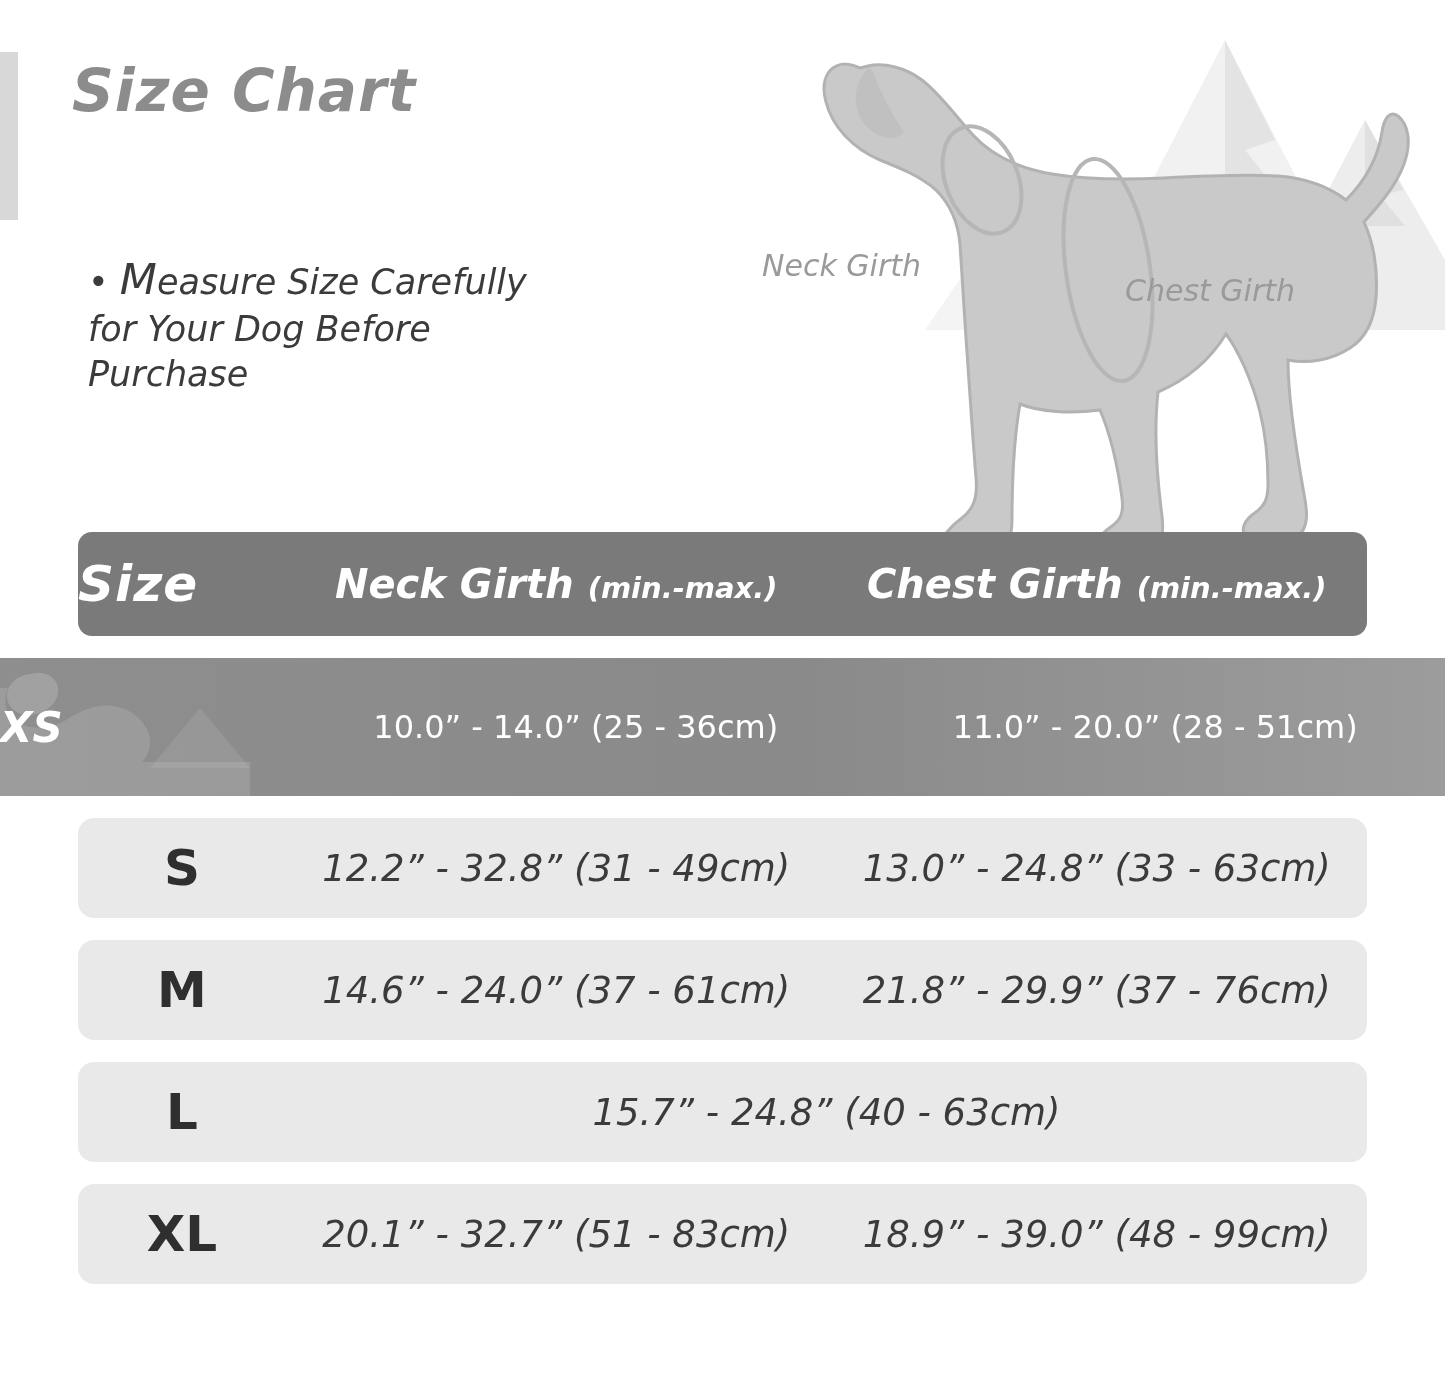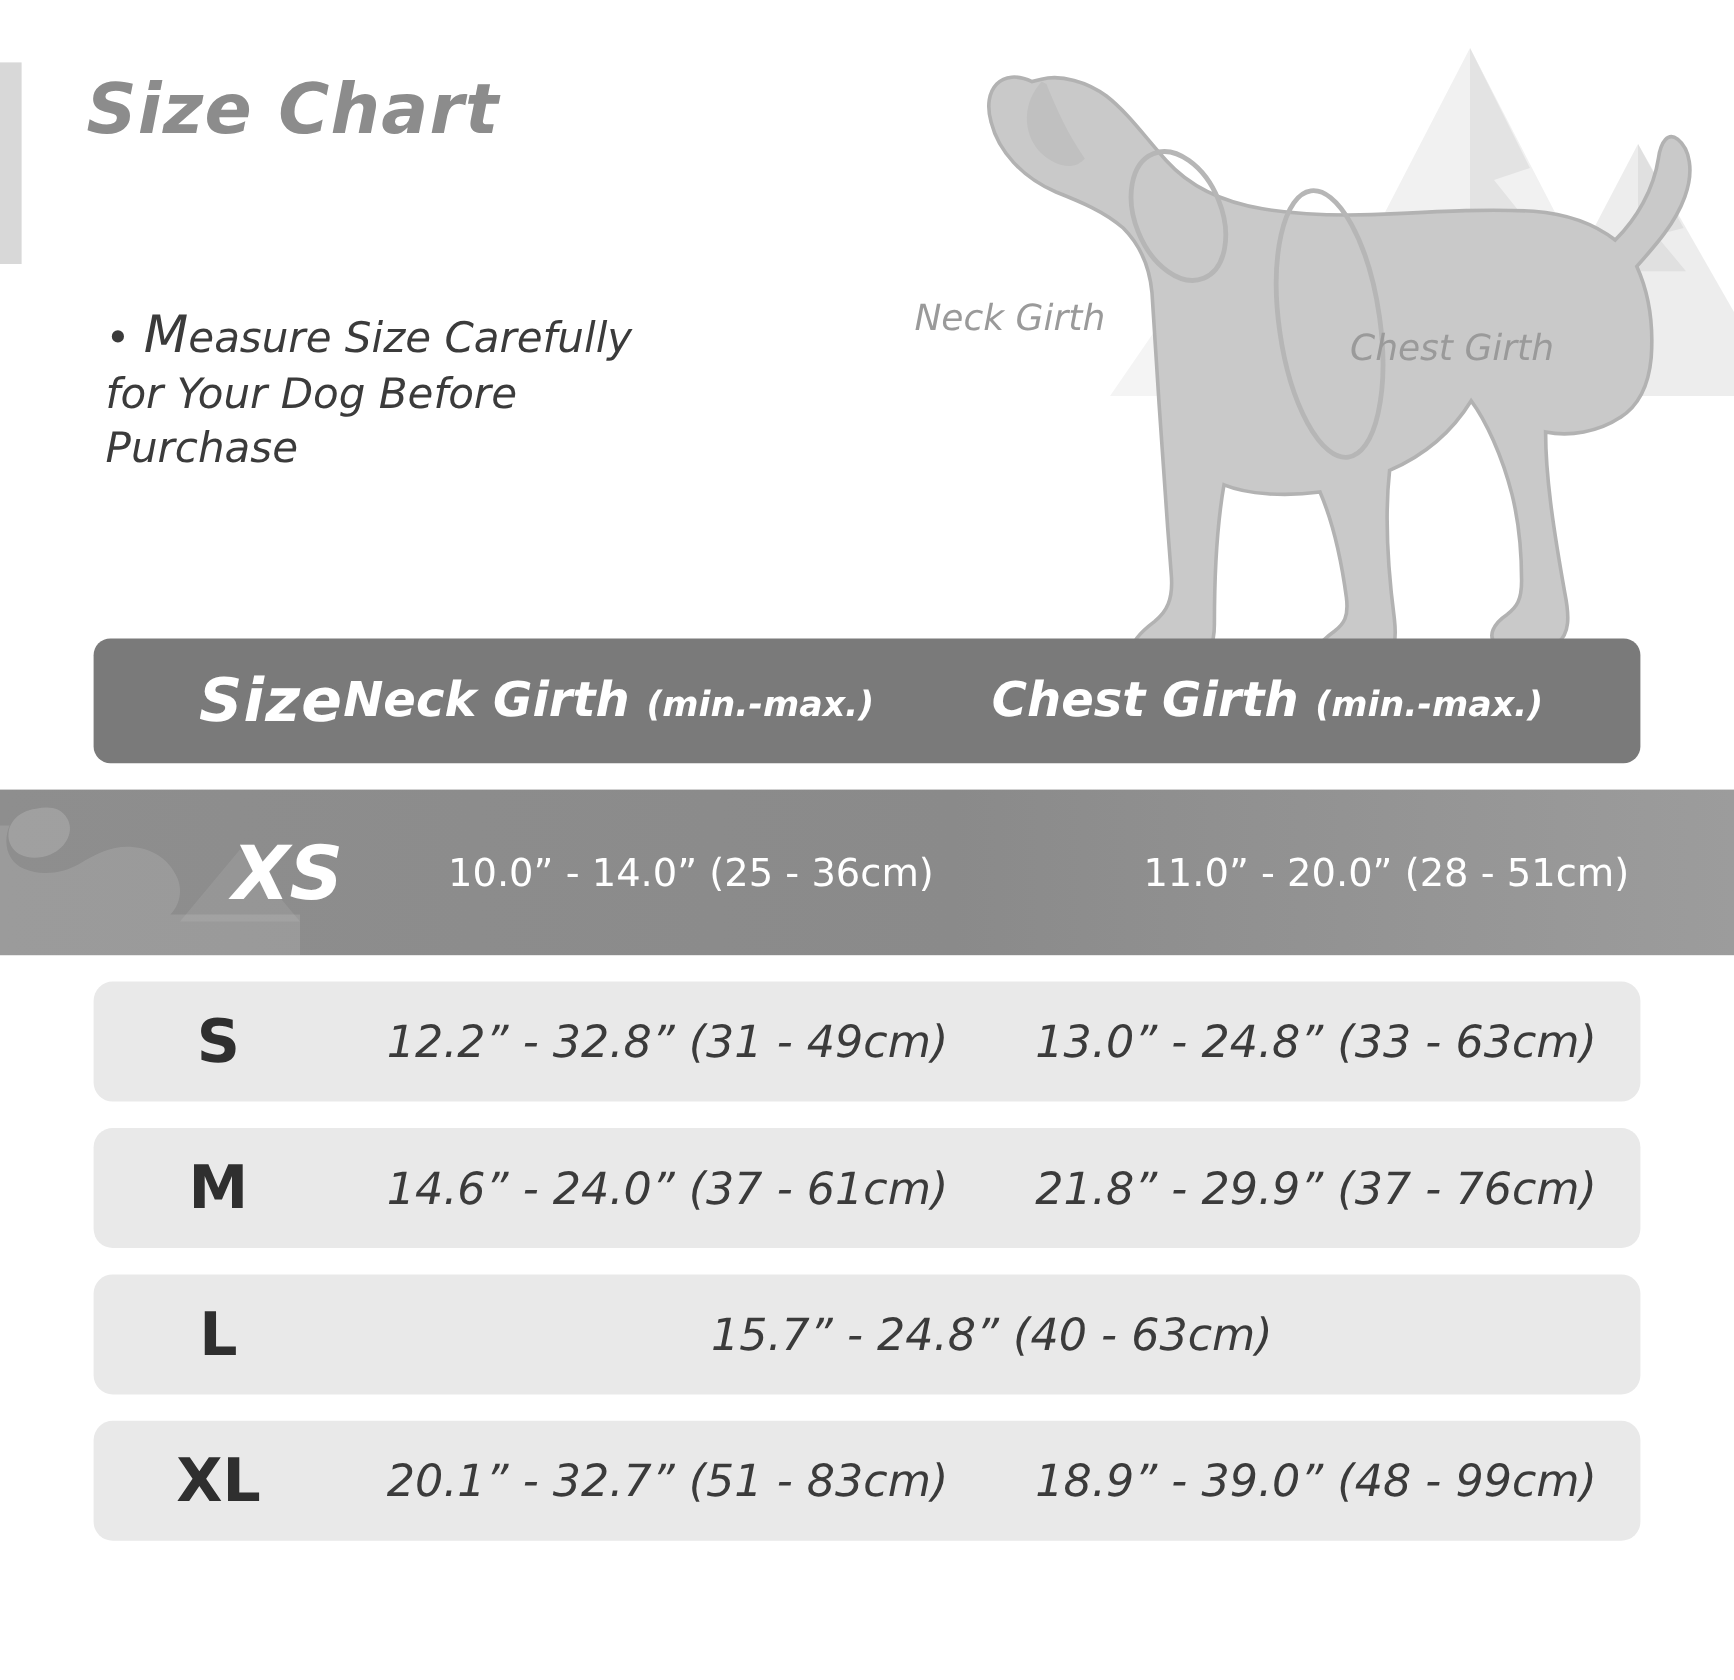--- a/index.html
+++ b/index.html
@@ -108,30 +108,30 @@
 
   .header-row {
     margin: 0 78px 0 78px;
     height: 104px;
     background: #7a7a7a;
     border-radius: 14px;
     color: #ffffff;
   }
   .header-row .c-size {
     width: 208px;
-    text-align: right;
+    text-align: left;
     font-size: 50px;
     font-weight: bold;
     font-style: italic;
     letter-spacing: 1px;
   }
   .header-row .c-neck,
   .header-row .c-chest {
     flex: 1;
-    text-align: left;
+    text-align: center;
     font-size: 40px;
     font-weight: bold;
     font-style: italic;
     white-space: nowrap;
   }
   .header-row .small {
     font-size: 29px;
     font-weight: bold;
   }
 
@@ -148,22 +148,22 @@
     position: absolute;
     left: 0;
     top: 0;
     width: 250px;
     height: 138px;
     opacity: 0.55;
     pointer-events: none;
   }
   .xs-row .c-size {
     width: 286px;
-    text-align: right;
-    font-size: 62px;
+    text-align: left;
+    font-size: 42px;
     font-weight: bold;
     font-style: italic;
     position: relative;
     z-index: 2;
   }
   .xs-row .c-neck,
   .xs-row .c-chest {
     flex: 1;
     text-align: center;
     font-size: 32px;

